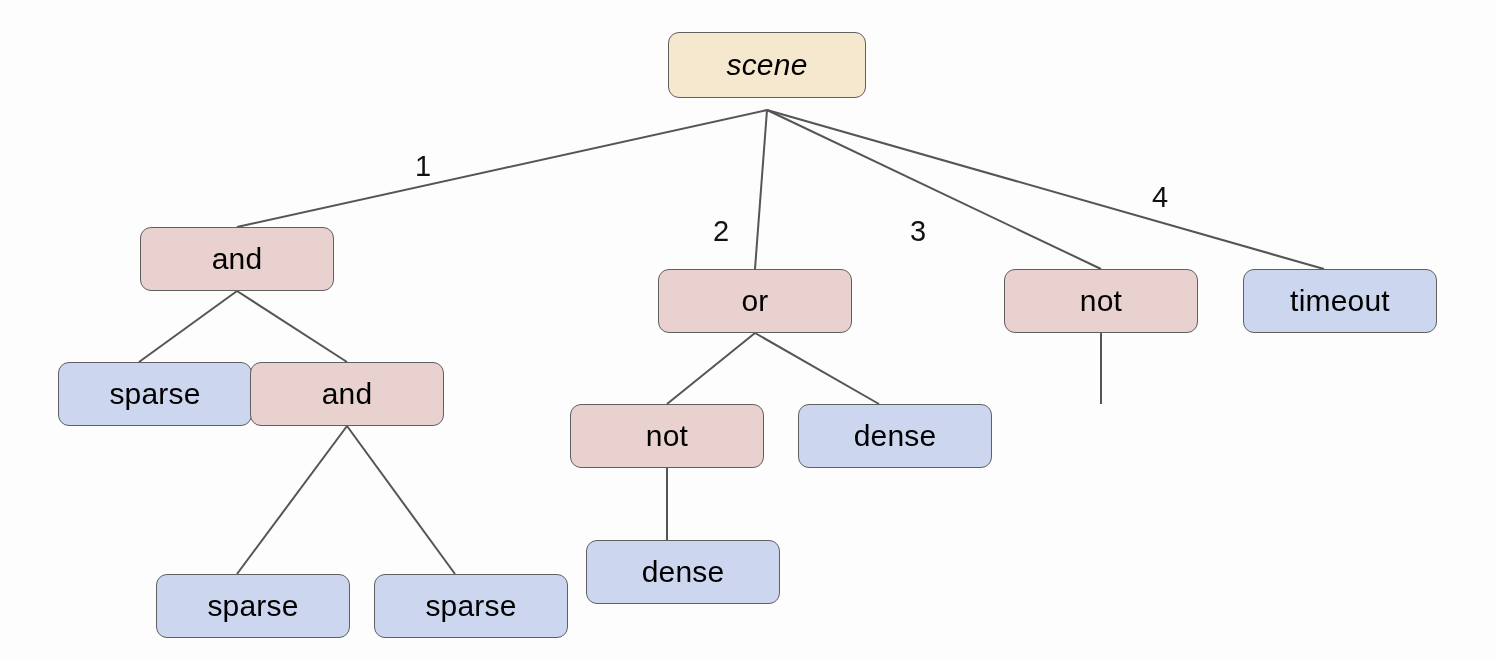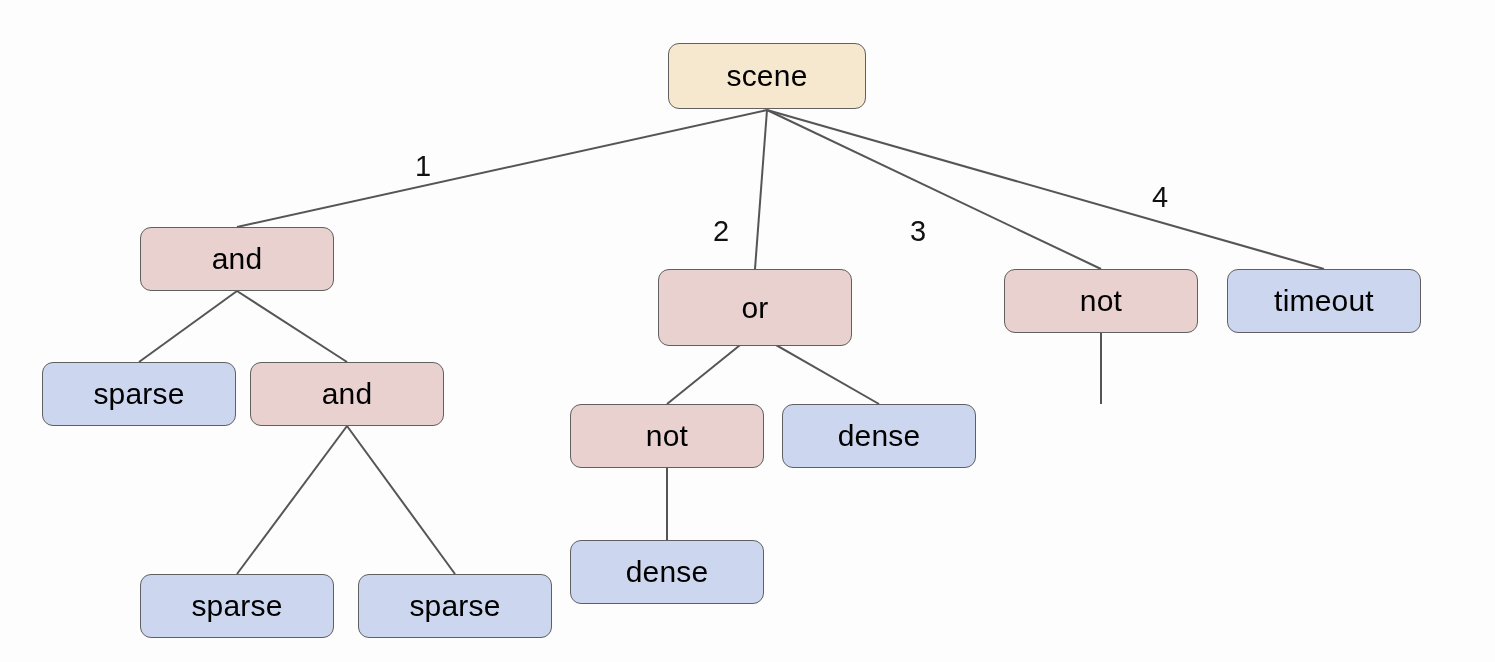--- a/index.html
+++ b/index.html
@@ -32,21 +32,21 @@
     align-items: center;
     justify-content: center;
     color: #000000;
     font-size: 30px;
     line-height: 1;
     letter-spacing: 0.2px;
     white-space: nowrap;
   }
   .node-root     { background: #f6e7cf; }
   .node-operator { background: #e8d1cf; }
-  .node-terminal { background: #ccd7ef; }
+  .node-terminal { background: #ccd7ef; margin-left: 16px; }
   .edge-label {
     position: absolute;
     color: #111111;
     font-size: 29px;
     line-height: 1;
     white-space: nowrap;
   }
 </style>
 </head>
 <body>
@@ -59,27 +59,27 @@
       <line x1="767" y1="110" x2="1324" y2="269" stroke="#555555" stroke-width="2"></line>
       <line x1="237" y1="291" x2="139" y2="362" stroke="#555555" stroke-width="2"></line>
       <line x1="237" y1="291" x2="347" y2="362" stroke="#555555" stroke-width="2"></line>
       <line x1="347" y1="426" x2="237" y2="574" stroke="#555555" stroke-width="2"></line>
       <line x1="347" y1="426" x2="455" y2="574" stroke="#555555" stroke-width="2"></line>
       <line x1="755" y1="333" x2="667" y2="404" stroke="#555555" stroke-width="2"></line>
       <line x1="755" y1="333" x2="879" y2="404" stroke="#555555" stroke-width="2"></line>
       <line x1="667" y1="468" x2="667" y2="540" stroke="#555555" stroke-width="2"></line>
       <line x1="1101" y1="333" x2="1101" y2="404" stroke="#555555" stroke-width="2"></line>
     </svg>
-<div class="node node-root" style="left: 668px; top: 43px; width: 198px; height: 66px; background: rgb(246, 231, 207); border-color: rgb(96, 96, 96);">scene</div>
+<div class="node node-root" style="left: 668px; top: 32px; width: 198px; height: 66px; background: rgb(246, 231, 207); border-color: rgb(96, 96, 96); font-style: italic;">scene</div>
     <div class="node node-operator" style="left: 140px; top: 227px; width: 194px; height: 64px; background: rgb(232, 209, 207); border-color: rgb(96, 96, 96);">and</div>
     <div class="node node-terminal" style="left: 42px; top: 362px; width: 194px; height: 64px; background: rgb(204, 215, 239); border-color: rgb(96, 96, 96);">sparse</div>
     <div class="node node-operator" style="left: 250px; top: 362px; width: 194px; height: 64px; background: rgb(232, 209, 207); border-color: rgb(96, 96, 96);">and</div>
     <div class="node node-terminal" style="left: 140px; top: 574px; width: 194px; height: 64px; background: rgb(204, 215, 239); border-color: rgb(96, 96, 96);">sparse</div>
     <div class="node node-terminal" style="left: 358px; top: 574px; width: 194px; height: 64px; background: rgb(204, 215, 239); border-color: rgb(96, 96, 96);">sparse</div>
-    <div class="node node-operator" style="left: 658px; top: 269px; width: 194px; height: 77px; background: rgb(232, 209, 207); border-color: rgb(96, 96, 96);">or</div>
+    <div class="node node-operator" style="left: 658px; top: 269px; width: 194px; height: 64px; background: rgb(232, 209, 207); border-color: rgb(96, 96, 96);">or</div>
     <div class="node node-operator" style="left: 570px; top: 404px; width: 194px; height: 64px; background: rgb(232, 209, 207); border-color: rgb(96, 96, 96);">not</div>
     <div class="node node-terminal" style="left: 782px; top: 404px; width: 194px; height: 64px; background: rgb(204, 215, 239); border-color: rgb(96, 96, 96);">dense</div>
     <div class="node node-terminal" style="left: 570px; top: 540px; width: 194px; height: 64px; background: rgb(204, 215, 239); border-color: rgb(96, 96, 96);">dense</div>
     <div class="node node-operator" style="left: 1004px; top: 269px; width: 194px; height: 64px; background: rgb(232, 209, 207); border-color: rgb(96, 96, 96);">not</div>
     <div class="node node-terminal" style="left: 1227px; top: 269px; width: 194px; height: 64px; background: rgb(204, 215, 239); border-color: rgb(96, 96, 96);">timeout</div>
     <div class="edge-label" style="left: 415px; top: 152px;">1</div>
     <div class="edge-label" style="left: 713px; top: 217px;">2</div>
     <div class="edge-label" style="left: 910px; top: 217px;">3</div>
     <div class="edge-label" style="left: 1152px; top: 183px;">4</div>
   </div>

